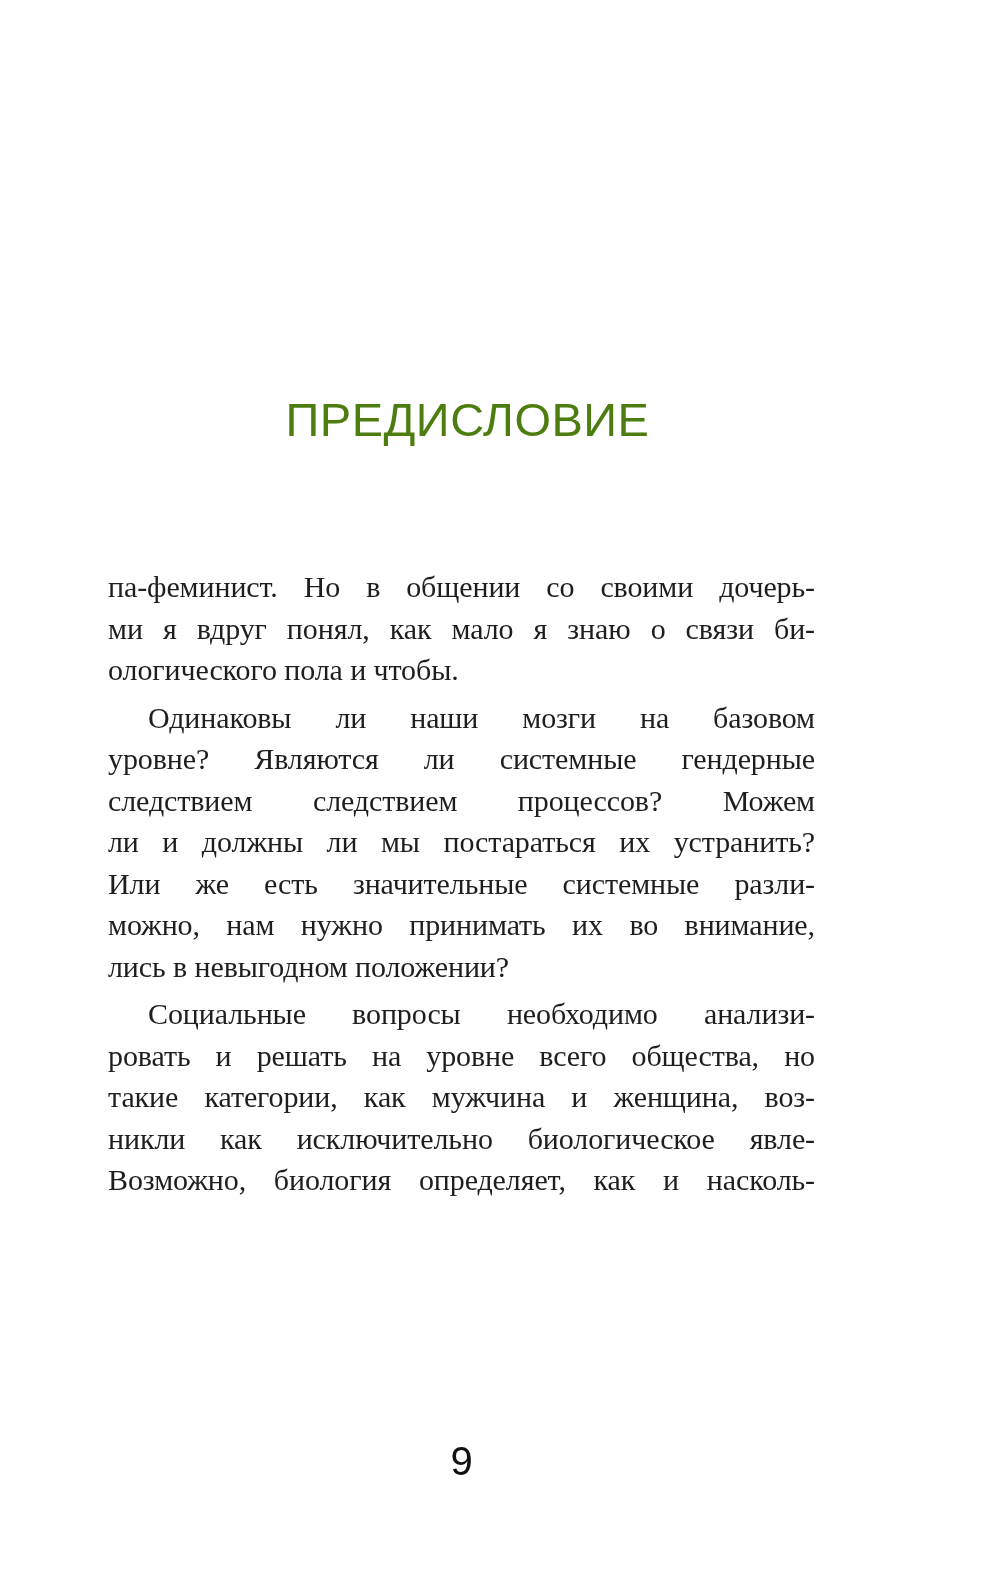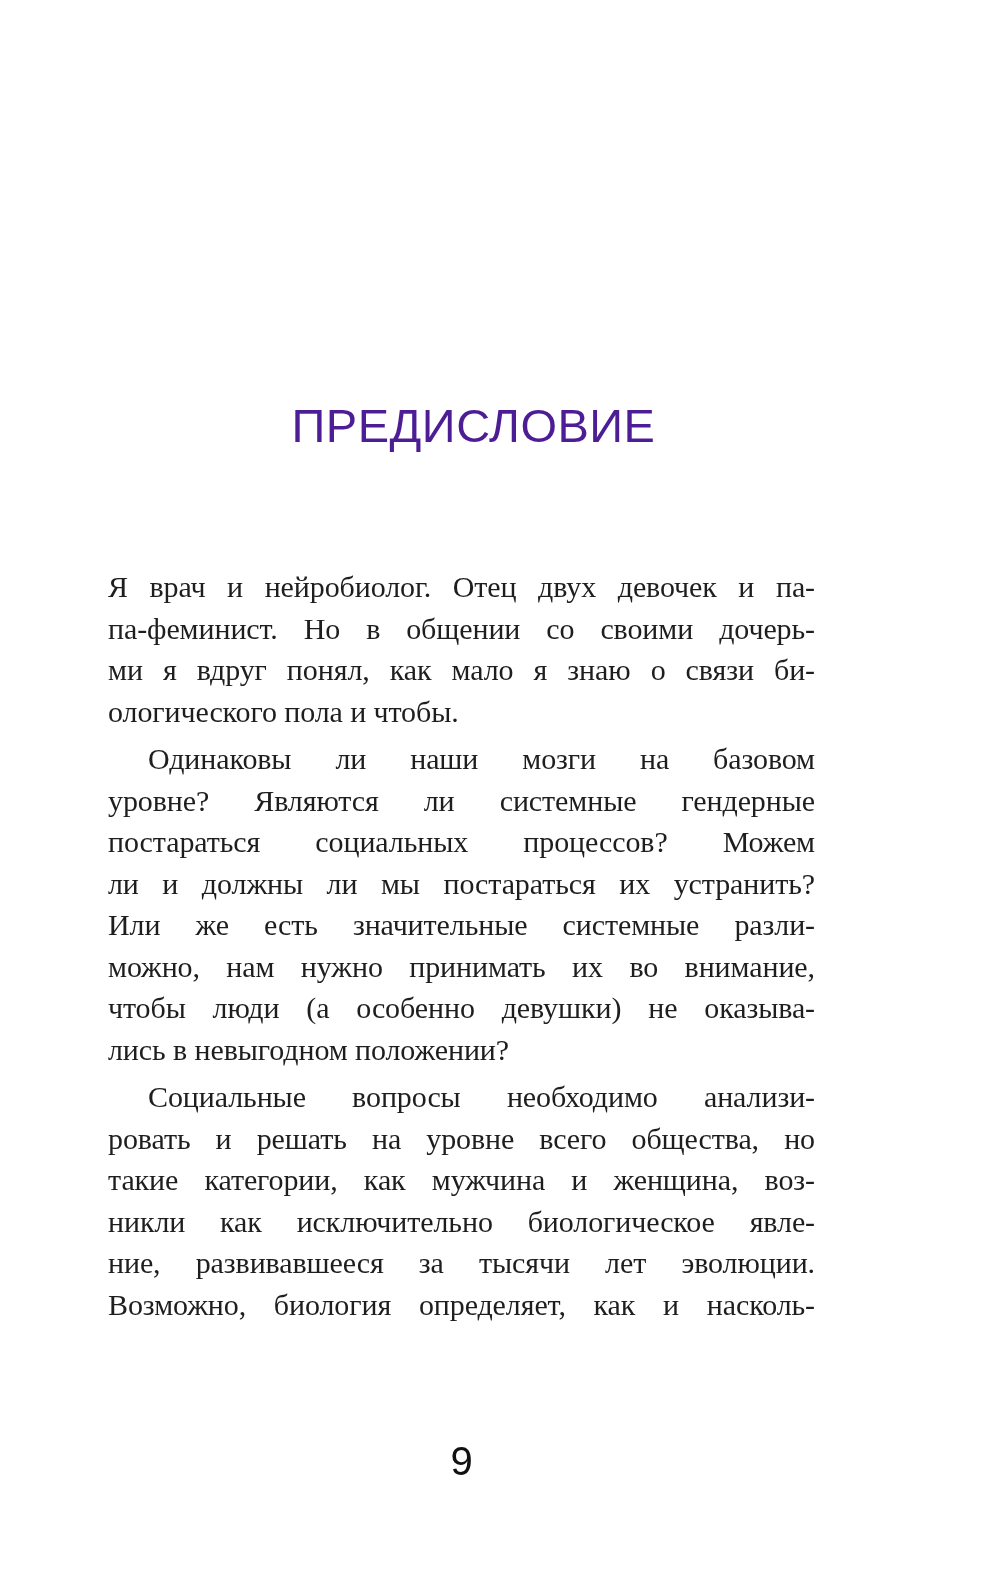--- a/index.html
+++ b/index.html
@@ -14,28 +14,28 @@
     background: #ffffff;
     font-family: "Liberation Serif", serif;
     color: #1e1e1e;
     overflow: hidden;
   }
   .chapter-title {
     position: absolute;
     top: 390px;
     left: 108px;
     width: 707px;
-    margin: 12px;
+    margin: 6px;
     text-align: center;
     font-family: "Liberation Sans", sans-serif;
     font-weight: 400;
     font-size: 47px;
     line-height: 1;
     letter-spacing: 0.5px;
-    color: #4c1d95;
+    color: #4d7c0f;
   }
   .text-block {
     position: absolute;
     top: 566px;
     left: 108px;
     width: 707px;
   }
   .paragraph {
     margin: 0;
   }
@@ -69,43 +69,40 @@
 </head>
 <body>
 
 <div class="page">
 
   <h1 class="chapter-title">ПРЕДИСЛОВИЕ</h1>
 
   <main class="text-block">
 
     <div class="paragraph">
-      <div class="line">Я врач и нейробиолог. Отец двух девочек и па-</div>
       <div class="line">па-феминист. Но в общении со своими дочерь-</div>
       <div class="line">ми я вдруг понял, как мало я знаю о связи би-</div>
       <div class="line last">ологического пола и чтобы.</div>
     </div>
 
     <div class="paragraph">
       <div class="line indent">Одинаковы ли наши мозги на базовом</div>
       <div class="line">уровне? Являются ли системные гендерные</div>
-      <div class="line">постараться социальных процессов? Можем</div>
+      <div class="line">следствием следствием процессов? Можем</div>
       <div class="line">ли и должны ли мы постараться их устранить?</div>
       <div class="line">Или же есть значительные системные разли-</div>
       <div class="line">можно, нам нужно принимать их во внимание,</div>
-      <div class="line">чтобы люди (а особенно девушки) не оказыва-</div>
       <div class="line last">лись в невыгодном положении?</div>
     </div>
 
     <div class="paragraph">
       <div class="line indent">Социальные вопросы необходимо анализи-</div>
       <div class="line">ровать и решать на уровне всего общества, но</div>
       <div class="line">такие категории, как мужчина и женщина, воз-</div>
       <div class="line">никли как исключительно биологическое явле-</div>
-      <div class="line">ние, развивавшееся за тысячи лет эволюции.</div>
       <div class="line">Возможно, биология определяет, как и насколь-</div>
     </div>
 
   </main>
 
   <div class="page-number">9</div>
 
 </div>
 
 </body></html>

